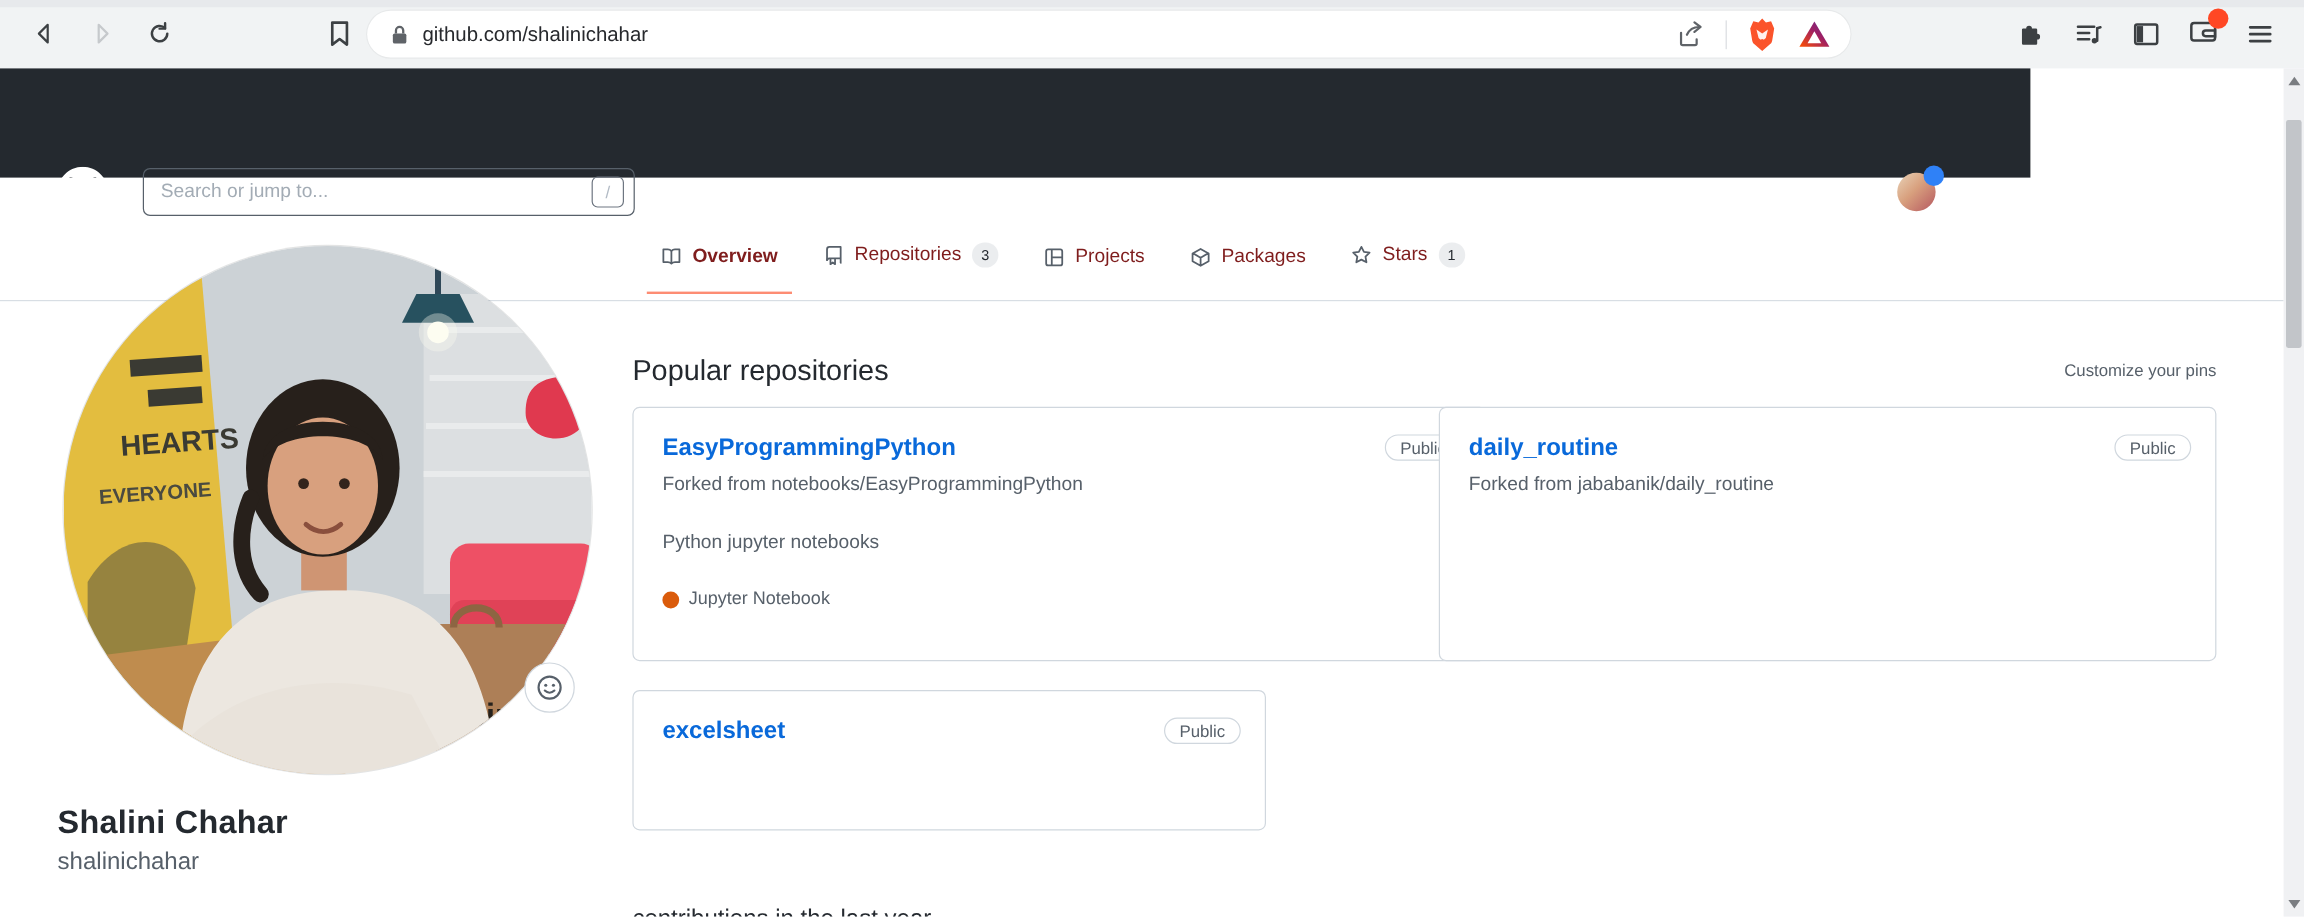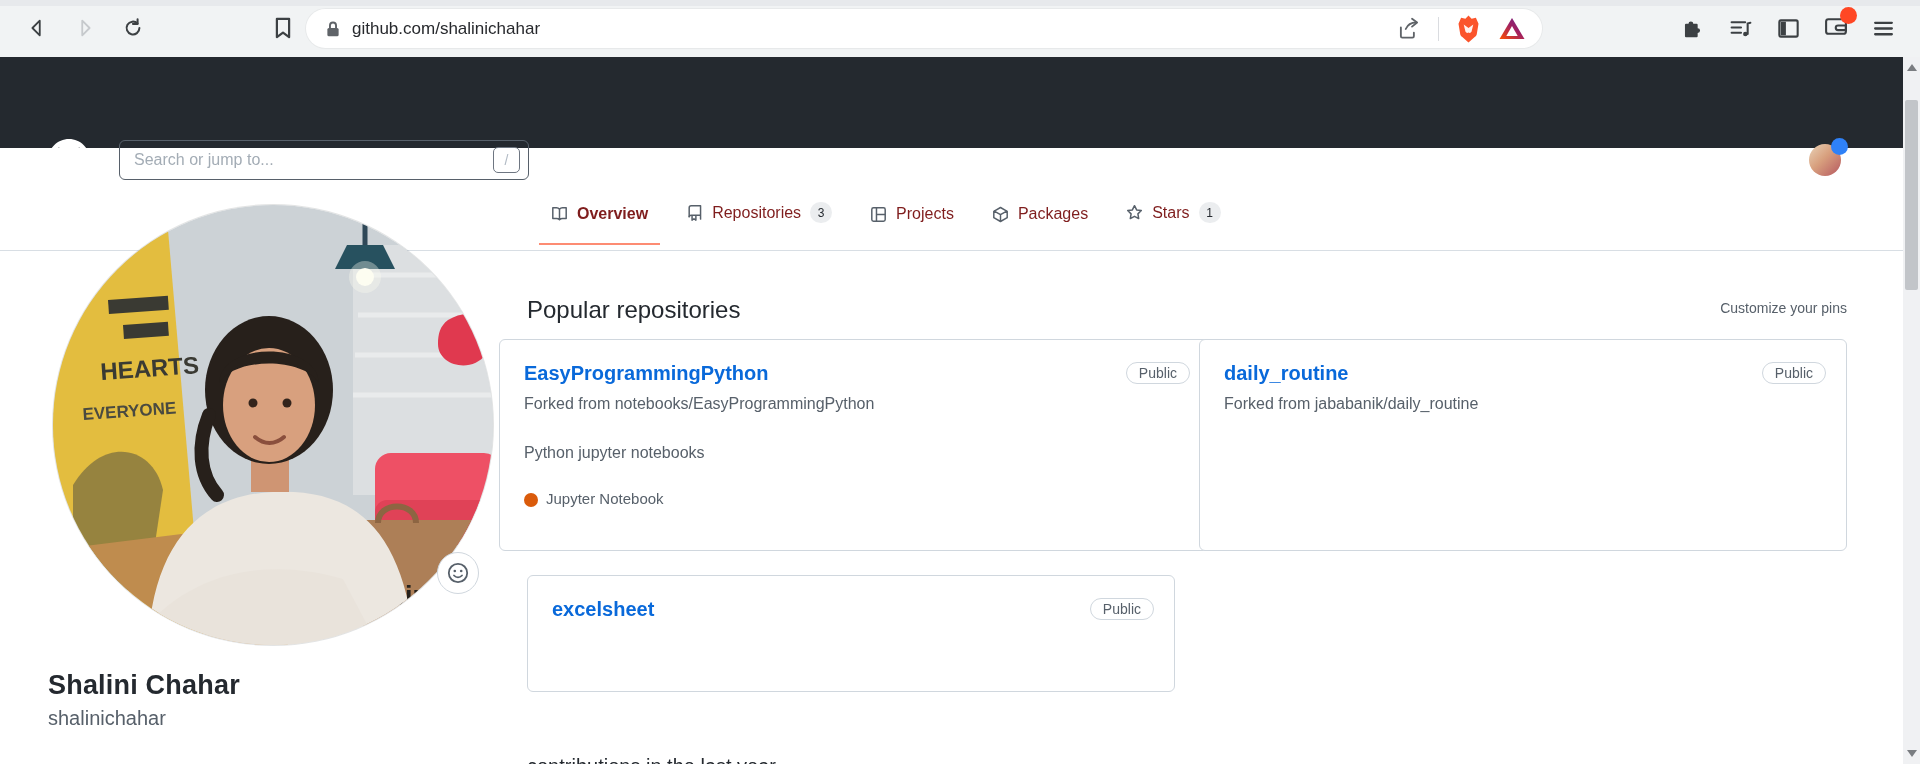--- a/index.html
+++ b/index.html
@@ -12,21 +12,21 @@
   .nav-btn { position:absolute; top:13px; width:30px; height:30px; display:flex; align-items:center; justify-content:center; border-radius:50%; }
   .url-pill { position:absolute; left:306px; top:9px; width:1236px; height:39px; background:#fff; border-radius:20px; display:flex; align-items:center; box-shadow:0 0 0 1px rgba(0,0,0,0.04); }
   .url-text { font-size:17px; color:#27292d; margin-left:10px; flex:1; }
   .pill-right { display:flex; align-items:center; gap:16px; margin-right:16px; }
   .pill-divider { width:1px; height:24px; background:#dadce0; }
   .chrome-right { position:absolute; right:0; top:0; height:57px; display:flex; align-items:center; gap:22px; padding-right:24px; }
   .wallet-wrap { position:relative; }
   .wallet-dot { position:absolute; right:-8px; top:-7px; width:17px; height:17px; border-radius:50%; background:#ff4724; }
 
   
-  .gh-header { position:absolute; left:0; top:57px; width:1920px; height:91px; background:#24292f; }
+  .gh-header { position:absolute; left:0; top:57px; width:1692px; height:91px; background:#24292f; }
   .gh-logo { position:absolute; left:48px; top:82px; }
   .gh-search { position:absolute; left:119px; top:83px; width:410px; height:40px; border:1px solid #57606a; border-radius:6px; background:transparent; display:flex; align-items:center; padding:0 8px 0 14px; }
   .gh-search input { background:transparent; border:none; outline:none; color:#c9d1d9; font-size:16px; font-family:"Liberation Sans", sans-serif; flex:1; }
   .gh-search input::placeholder { color:#a3acb5; }
   .slash-key { width:27px; height:26px; border:1px solid #6e7681; border-radius:5px; color:#b1bac4; font-size:14px; display:flex; align-items:center; justify-content:center; }
   .gh-nav { position:absolute; left:553px; top:57px; height:91px; display:flex; align-items:center; gap:34px; }
   .gh-nav-item { color:#ffffff; font-size:16px; font-weight:700; cursor:pointer; white-space:nowrap; }
   .gh-right { position:absolute; right:62px; top:57px; height:91px; display:flex; align-items:center; gap:26px; }
   .plus-group, .avatar-group { display:flex; align-items:center; gap:7px; cursor:pointer; }
   .caret-down { width:0; height:0; border-left:5px solid transparent; border-right:5px solid transparent; border-top:5px solid #ffffff; }
@@ -45,23 +45,23 @@
   
   .avatar-circle { position:absolute; left:53px; top:205px; width:440px; height:440px; border-radius:50%; overflow:hidden; box-shadow:0 0 0 1px rgba(27,31,36,0.12); z-index:5; }
   .status-btn { position:absolute; left:437px; top:552px; width:42px; height:42px; border-radius:50%; background:#fff; border:1px solid #d0d7de; display:flex; align-items:center; justify-content:center; z-index:6; cursor:pointer; }
   .profile-name { position:absolute; left:48px; top:670px; font-size:27px; font-weight:700; color:#24292f; letter-spacing:0.2px; }
   .profile-login { position:absolute; left:48px; top:707px; font-size:20px; font-weight:400; color:#57606a; }
 
   
   .pinned-heading { position:absolute; left:527px; top:296px; font-size:24px; color:#24292f; }
   .customize-pins { position:absolute; right:73px; top:300px; font-size:14px; color:#57606a; cursor:pointer; }
   .repo-card { position:absolute; border:1px solid #d0d7de; border-radius:6px; background:#fff; padding:22px 24px; }
-  .card-1 { left:499px; top:339px; width:712px; height:212px; }
+  .card-1 { left:527px; top:339px; width:712px; height:212px; }
   .card-2 { left:1199px; top:339px; width:648px; height:212px; }
-  .card-3 { left:527px; top:575px; width:648px; height:117px; }
+  .card-3 { left:527px; top:575px; width:528px; height:117px; }
   .repo-title { font-size:20px; font-weight:700; color:#0969da; cursor:pointer; display:inline-block; }
   .repo-fork { font-size:16px; color:#57606a; margin-top:10px; }
   .repo-desc { font-size:16px; color:#57606a; margin-top:31px; }
   .repo-lang { display:flex; align-items:flex-end; gap:8px; margin-top:28px; }
   .lang-dot { width:14px; height:14px; border-radius:50%; background:#DA5B0B; }
   .lang-name { font-size:15px; color:#57606a; }
   .public-pill { position:absolute; top:22px; right:20px; font-size:14px; font-weight:500; color:#57606a; border:1px solid #d0d7de; border-radius:2em; padding:2px 12px; }
 
   .clipped-heading { position:absolute; left:527px; top:755px; width:700px; height:9px; overflow:hidden; }
   .clipped-heading span { font-size:20px; color:#24292f; }

